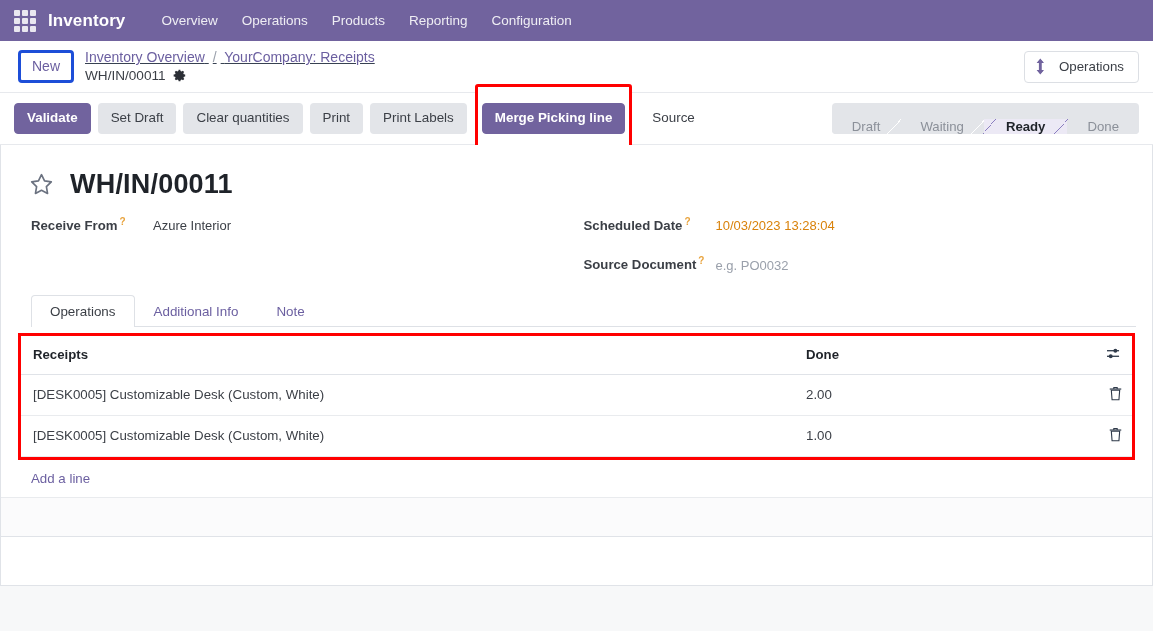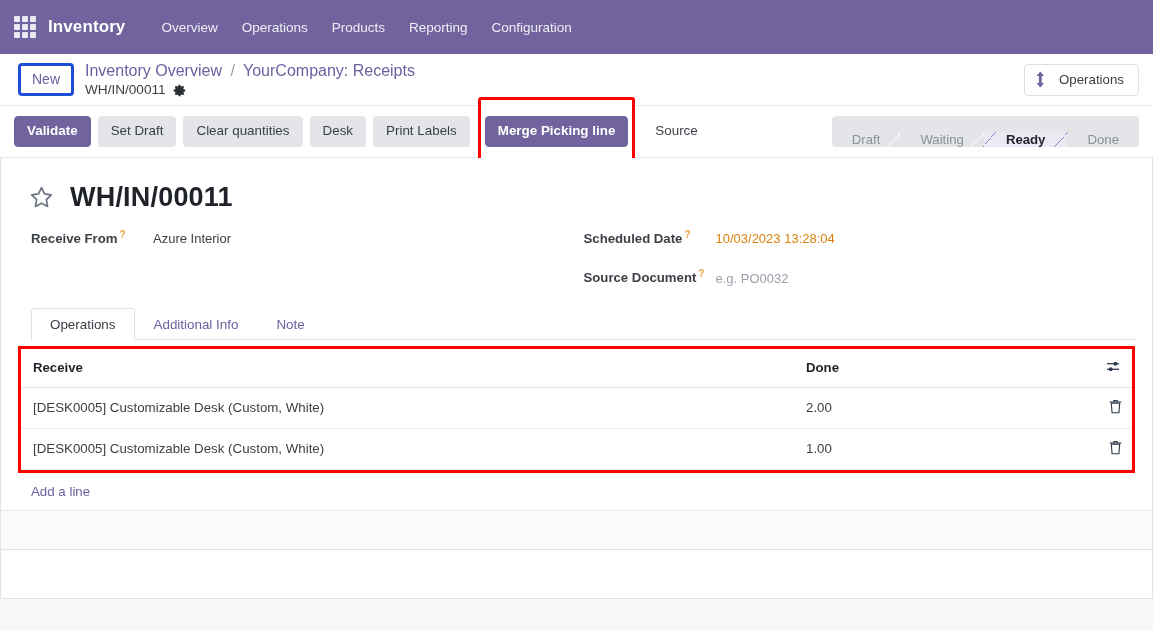--- a/index.html
+++ b/index.html
@@ -8,21 +8,21 @@
     width: 1153px; height: 631px;
     background: #f7f8f9;
     font-family: "Liberation Sans", sans-serif;
     font-size: 13px;
     color: #374151;
     overflow: hidden;
   }
 
   
   .navbar {
-    height: 54px;
+    height: 41px;
     background: #71639e;
     display: flex;
     align-items: center;
     padding: 0 0 0 8px;
     color: #fff;
   }
   .apps-grid {
     width: 24px; height: 22px;
     display: grid;
     grid-template-columns: repeat(3, 6px);
@@ -63,21 +63,21 @@
     background: #fff;
     color: #6b5fa0;
     font-size: 14px;
     border-radius: 4px;
     padding: 5px 11px;
     margin-right: 11px;
     cursor: pointer;
     line-height: 1.15;
   }
   .bc-text { line-height: 1.32; }
-  .bc-line1 { font-size: 16px; }
+  .bc-line1 { font-size: 14px; text-decoration: underline; }
   .bc-link { color: #6b5fa0; cursor: pointer; }
   .bc-sep { color: #9aa0ab; margin: 0 4px; }
   .bc-current-parent { color: #6b5fa0; cursor: pointer; }
   .bc-line2 {
     font-size: 13.6px;
     color: #3b3f46;
     display: flex;
     align-items: center;
     gap: 7px;
   }
@@ -322,21 +322,21 @@
       </svg>
       <span>Operations</span>
     </div>
   </div>
 </div>
 
 <div class="cp-actions">
   <button class="btn btn-primary">Validate</button>
   <button class="btn btn-secondary">Set Draft</button>
   <button class="btn btn-secondary">Clear quantities</button>
-  <button class="btn btn-secondary">Desk</button>
+  <button class="btn btn-secondary">Print</button>
   <button class="btn btn-secondary">Print Labels</button>
   <span class="merge-wrap">
     <button class="btn btn-merge">Merge Picking line</button>
   </span>
   <button class="btn btn-flat">Source</button>
 
   <div class="statusbar">
     <div class="st">Draft</div>
     <div class="st">Waiting</div>
     <div class="st active">Ready</div>
@@ -384,21 +384,21 @@
         <div class="tab active">Operations</div>
         <div class="tab">Additional Info</div>
         <div class="tab">Note</div>
       </div>
     </div>
 
     <div class="table-highlight">
       <table class="lines">
         <thead>
           <tr>
-            <th>Receive</th>
+            <th>Receipts</th>
             <th class="col-done">Done</th>
             <th class="col-trash">
               <svg class="sliders-ico" viewBox="0 0 16 14">
                 <line x1="1" y1="4" x2="14" y2="4" stroke="#2f3a4a" stroke-width="1.4"></line>
                 <line x1="1" y1="10" x2="14" y2="10" stroke="#2f3a4a" stroke-width="1.4"></line>
                 <circle cx="10" cy="4" r="2.1" fill="#2f3a4a"></circle>
                 <circle cx="5" cy="10" r="2.1" fill="#2f3a4a"></circle>
               </svg>
             </th>
           </tr>

